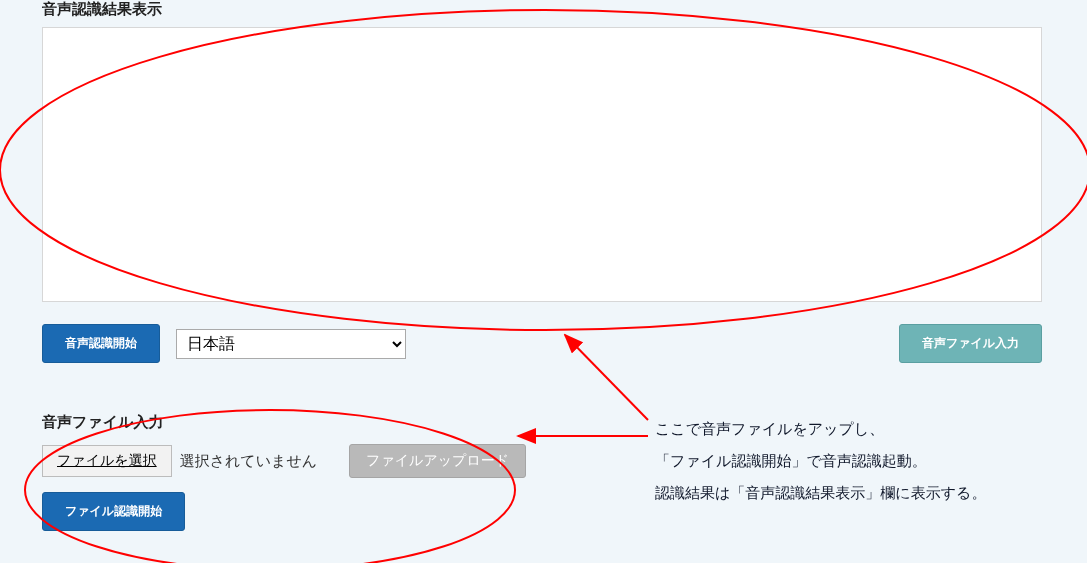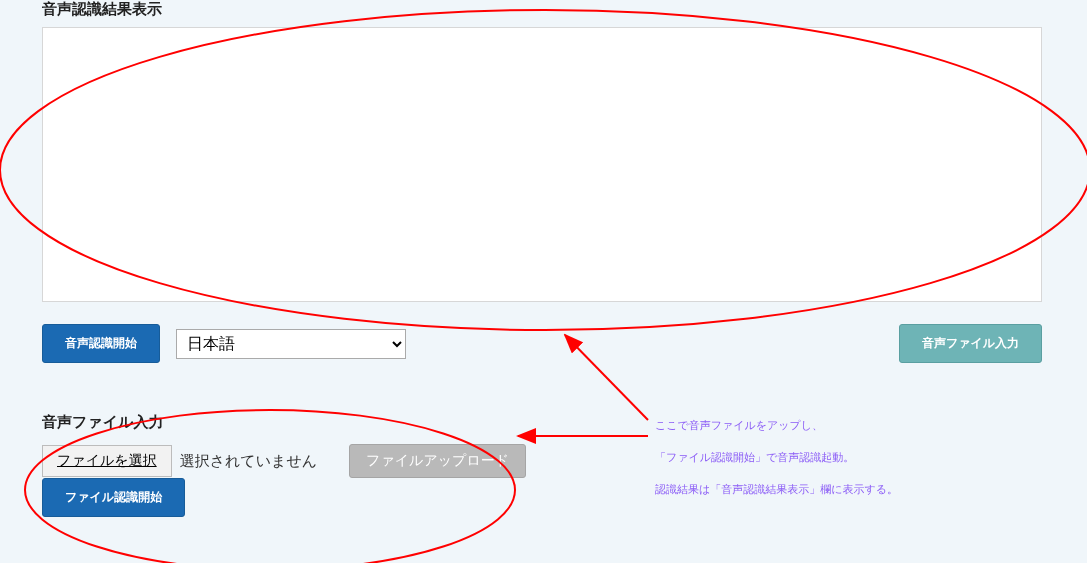--- a/index.html
+++ b/index.html
@@ -93,35 +93,35 @@
       color: #333;
       margin-right: 18px;
     }
     .file-upload-btn {
       font-size: 14px;
       padding: 7px 16px;
       margin-left: 6px;
       font-weight: normal;
     }
     .file-recognize-btn {
-      margin-top: 0;
+      margin-top: 14px;
       display: inline-block;
     }
     
     .annotation-layer {
       position: absolute;
       left: 0; top: 0;
       width: 1087px; height: 563px;
       pointer-events: none;
     }
     .annot-text {
       position: absolute;
       left: 655px;
-      color: #8b5cf6;
-      font-size: 11px;
+      color: #0f172a;
+      font-size: 15px;
       line-height: 2;
     }
     .annot-line1 { top: 414px; }
     .annot-line2 { top: 446px; }
     .annot-line3 { top: 478px; }
   </style>
 </head>
 <body>
 
 <div class="result-section">

